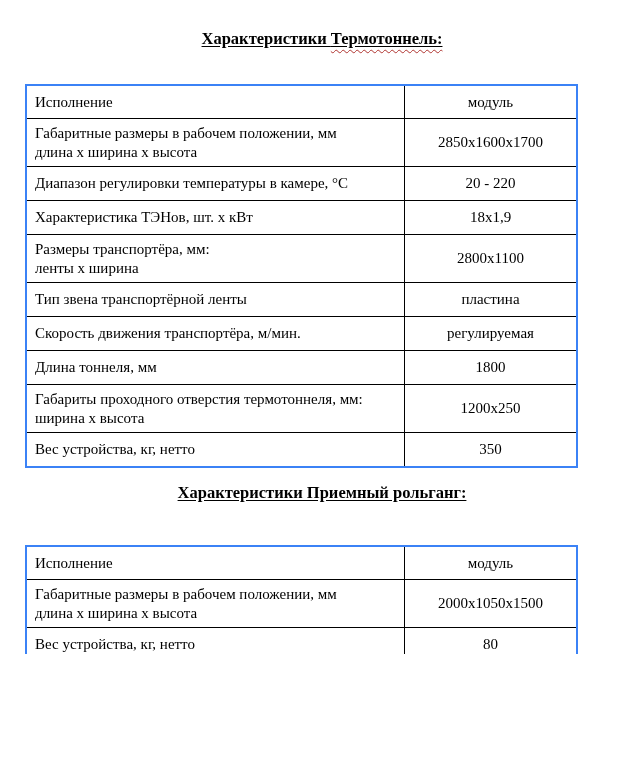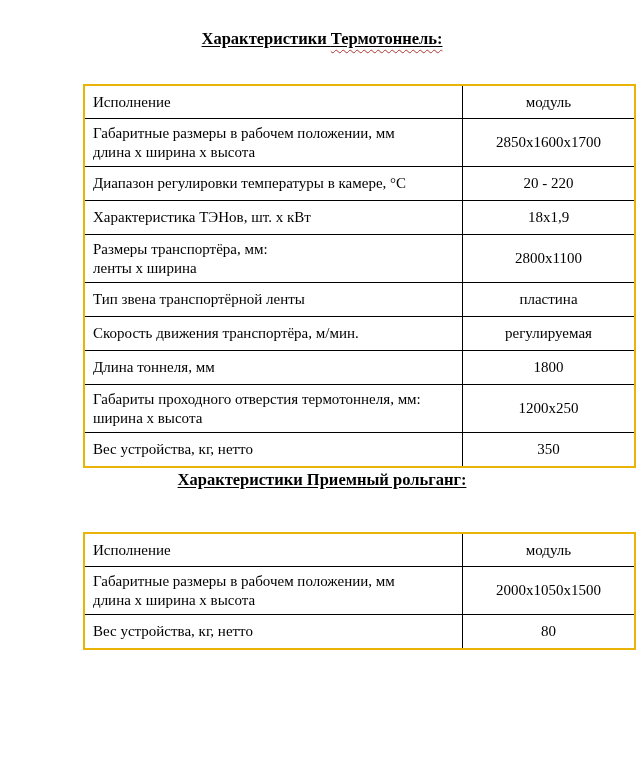--- a/index.html
+++ b/index.html
@@ -26,26 +26,26 @@
     text-decoration: underline;
     text-decoration-color: #000000;
     text-underline-offset: 2px;
   }
   .doc-title .u-squiggle {
     text-decoration: underline wavy #b03531;
     text-decoration-thickness: 1px;
     text-underline-offset: 5px;
   }
   .title-1 { padding-top: 30px; }
-  .title-2 { padding-top: 3px; }
+  .title-2 { padding-top: 16px; }
   table.spec-table {
     border-collapse: collapse;
-    margin-left: 83px;
+    margin-left: 25px;
     table-layout: fixed;
-    border: 2px solid #eab308;
+    border: 2px solid #3b82f6;
   }
   .table-1 { margin-top: 35px; }
   .table-2 { margin-top: 42px; }
   table.spec-table td {
     border: 1px solid #000000;
     font-size: 15px;
     line-height: 1.28;
     vertical-align: middle;
   }
   td.param-cell {

